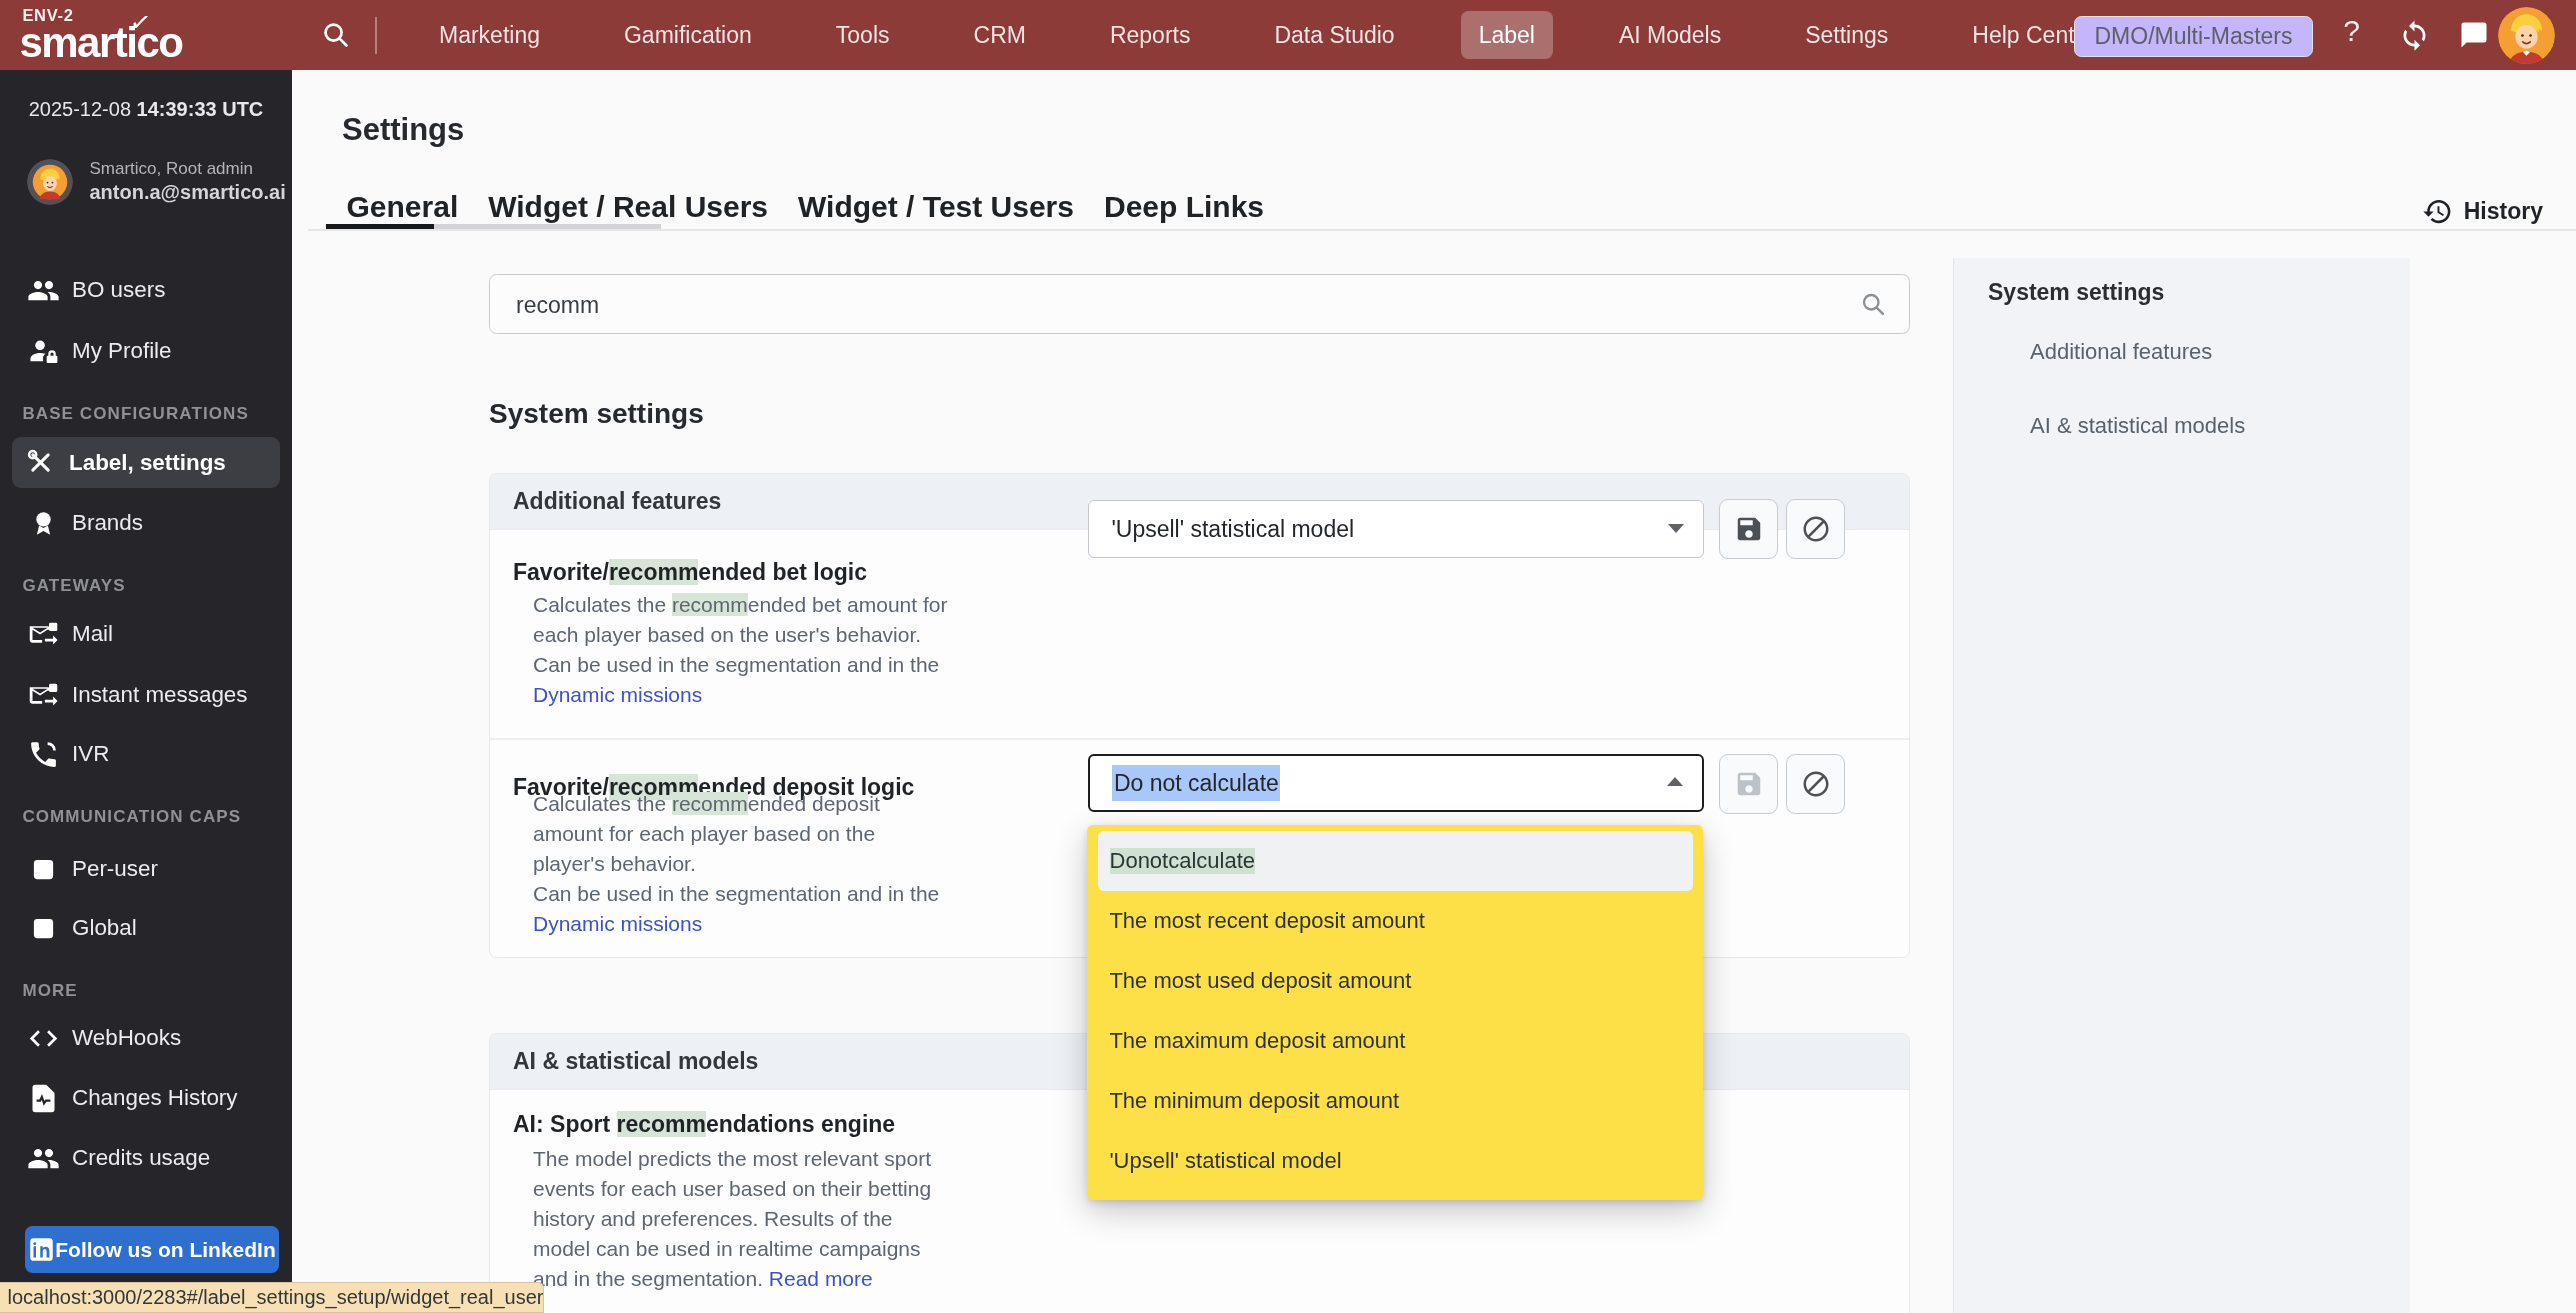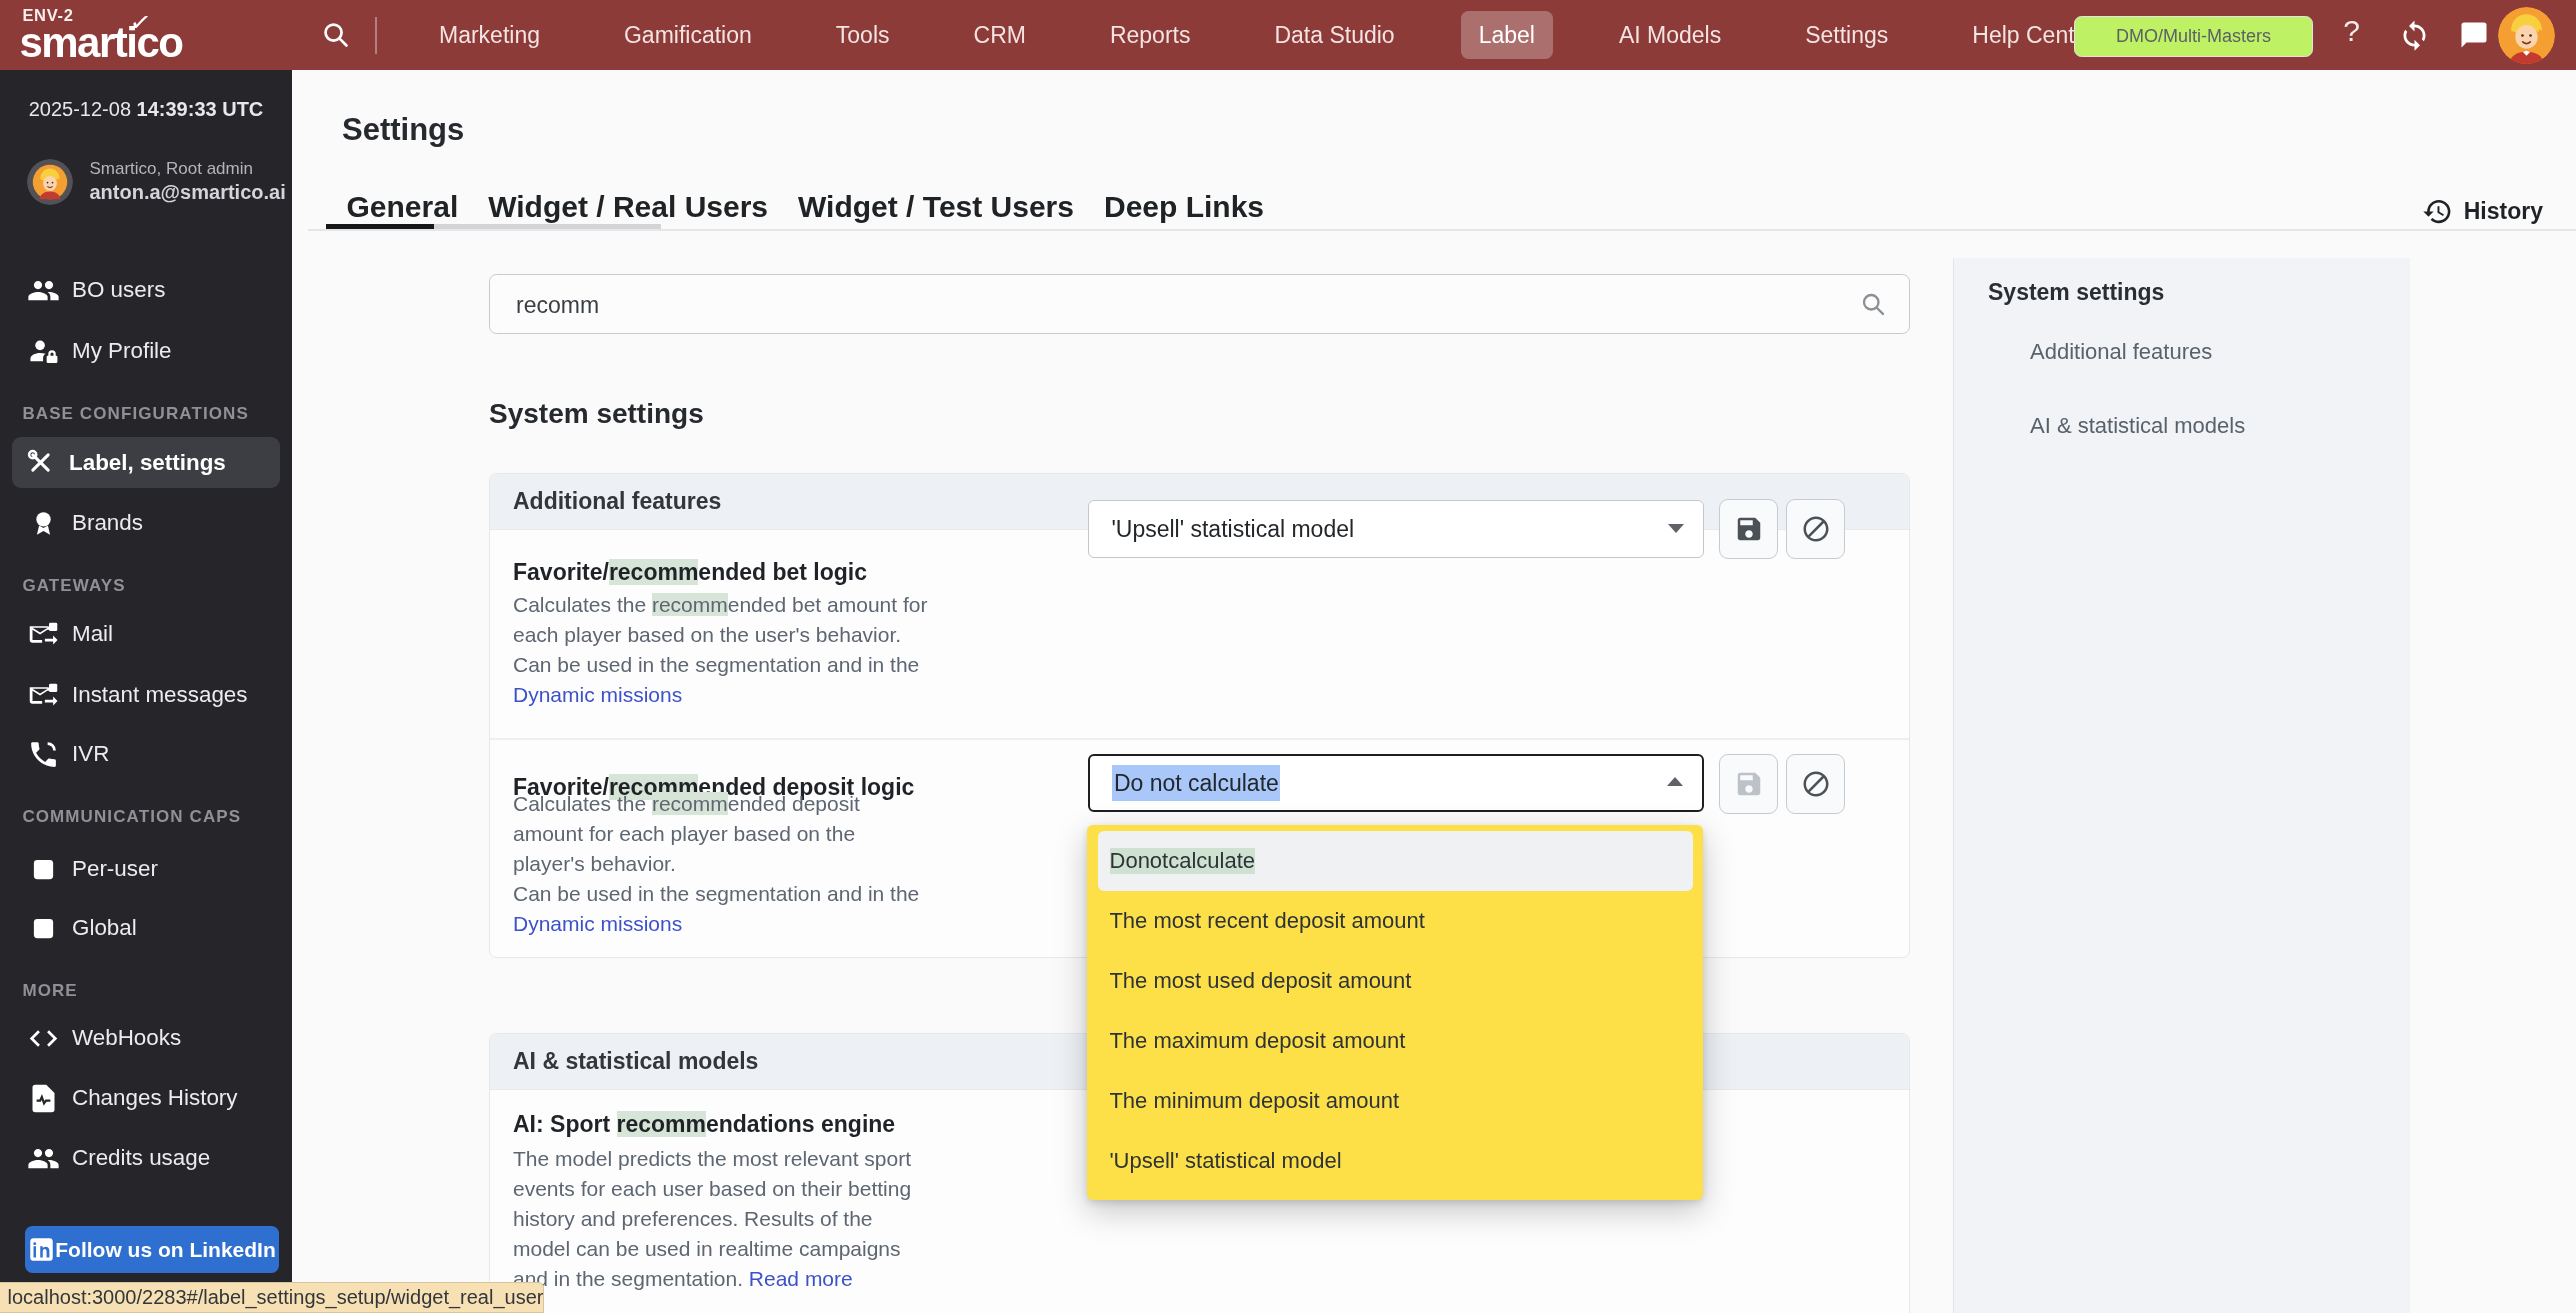--- a/index.html
+++ b/index.html
@@ -8,22 +8,22 @@
   
   #topbar{position:absolute;left:0;top:0;width:100%;height:70px;background:#8d3b39;color:#f7eeed;}
   #env{position:absolute;left:22.4px;top:6px;font-size:16.5px;font-weight:bold;letter-spacing:0.7px;}
   #logo{position:absolute;left:19.4px;top:19.4px;font-size:42px;font-weight:bold;letter-spacing:-1.5px;color:#fff;}
   #logo .check{position:absolute;left:111px;top:-12px;font-size:25.4px;font-weight:bold;transform:rotate(8deg);}
   #top-search{position:absolute;left:320px;top:19.4px;width:31px;height:31px;}
   #top-divider{position:absolute;left:375px;top:16.5px;width:1.5px;height:37px;background:rgba(255,255,255,.35);}
   #topnav{position:absolute;left:421px;top:0;height:70px;display:flex;align-items:center;gap:48px;}
   .navitem{font-size:23px;color:#f3e4e2;padding:10.5px 18px;border-radius:7.5px;white-space:nowrap;cursor:pointer;}
   .navitem.active{background:rgba(255,255,255,.27);color:#fff;}
-  #account-btn{position:absolute;left:2074px;top:15.7px;width:237px;height:39px;background:#bef264;border:0.7px solid #e3e3e3;
-               border-radius:7.5px;display:flex;align-items:center;justify-content:center;font-size:18px;color:#5c6166;}
+  #account-btn{position:absolute;left:2074px;top:15.7px;width:237px;height:39px;background:#c4b5fd;border:0.7px solid #e3e3e3;
+               border-radius:7.5px;display:flex;align-items:center;justify-content:center;font-size:23px;color:#5c6166;}
   #help-icon{position:absolute;left:2335px;top:13.5px;font-size:30px;font-weight:400;color:#f4ecec;width:33px;text-align:center;}
   #sync-icon{position:absolute;left:2398px;top:18.7px;width:33px;height:33px;}
   #chat-icon{position:absolute;left:2459px;top:20px;width:30px;height:30px;}
   .avatar-ring{position:absolute;border-radius:50%;overflow:hidden;}
   #top-avatar{left:2498px;top:6.7px;width:57px;height:57px;}
   
   #sidebar{position:absolute;left:0;top:70px;width:292px;bottom:0;background:#26262a;color:#e9e9eb;}
   #datetime{position:absolute;left:0;top:28px;width:100%;text-align:center;font-size:20px;color:#e8e8ea;}
   #datetime b{font-weight:bold;}
   #sb-user{position:absolute;left:27px;top:88px;display:flex;gap:16.5px;align-items:center;}
@@ -56,21 +56,21 @@
   #search-box input{position:absolute;left:24px;top:0;height:100%;width:1316px;border:none;outline:none;background:transparent;font-size:23px;color:#3a3f44;font-family:inherit;}
   #search-box svg{position:absolute;right:22.4px;top:15px;width:28px;height:28px;}
   #section-heading{position:absolute;left:181px;top:328px;font-size:28px;font-weight:bold;color:#26292d;}
   .card{position:absolute;left:181px;width:1421px;background:#fdfdfe;border:1.5px solid #e6e8eb;border-radius:7.5px;box-sizing:border-box;}
   #card1{top:403px;height:485px;}
   #card2{top:963px;height:449px;}
   .card-header{height:55px;background:#edf0f5;border-bottom:1.5px solid #e7e9ec;border-radius:6px 6px 0 0;
                display:flex;align-items:center;padding-left:23px;font-size:23px;font-weight:bold;color:#33373c;}
   .row-title{position:absolute;left:23px;font-size:23px;font-weight:bold;color:#1f2327;}
   .row-desc{position:absolute;left:23px;width:509px;font-size:21px;color:#5d6671;}
-  .dline{line-height:30px;min-height:30px;}
+  .dline{line-height:30px;min-height:30px;margin-left:20px;}
   .hl{background:#d6e5d8;}
   .tlink{color:#3d51c9;cursor:pointer;}
   .select{position:absolute;left:598px;width:616px;height:58px;background:#fff;border:1.5px solid #c3c7cb;border-radius:6px;
           box-sizing:border-box;display:flex;align-items:center;padding-left:22.4px;font-size:23px;color:#23272b;cursor:pointer;}
   .select.focused{border:2.2px solid #1c1e21;}
   .text-selected{background:#a9c7f9;padding:4.5px 1.5px;}
   .caret{position:absolute;right:19.4px;top:23px;width:0;height:0;border-left:8.2px solid transparent;border-right:8.2px solid transparent;}
   .caret.down{border-top:9.7px solid #5f6368;}
   .caret.up{border-bottom:9.7px solid #5f6368;top:21px;}
   .icon-btn{position:absolute;width:59px;height:60px;background:#f8fafb;border:1.5px solid #c6cbd1;border-radius:9px;

